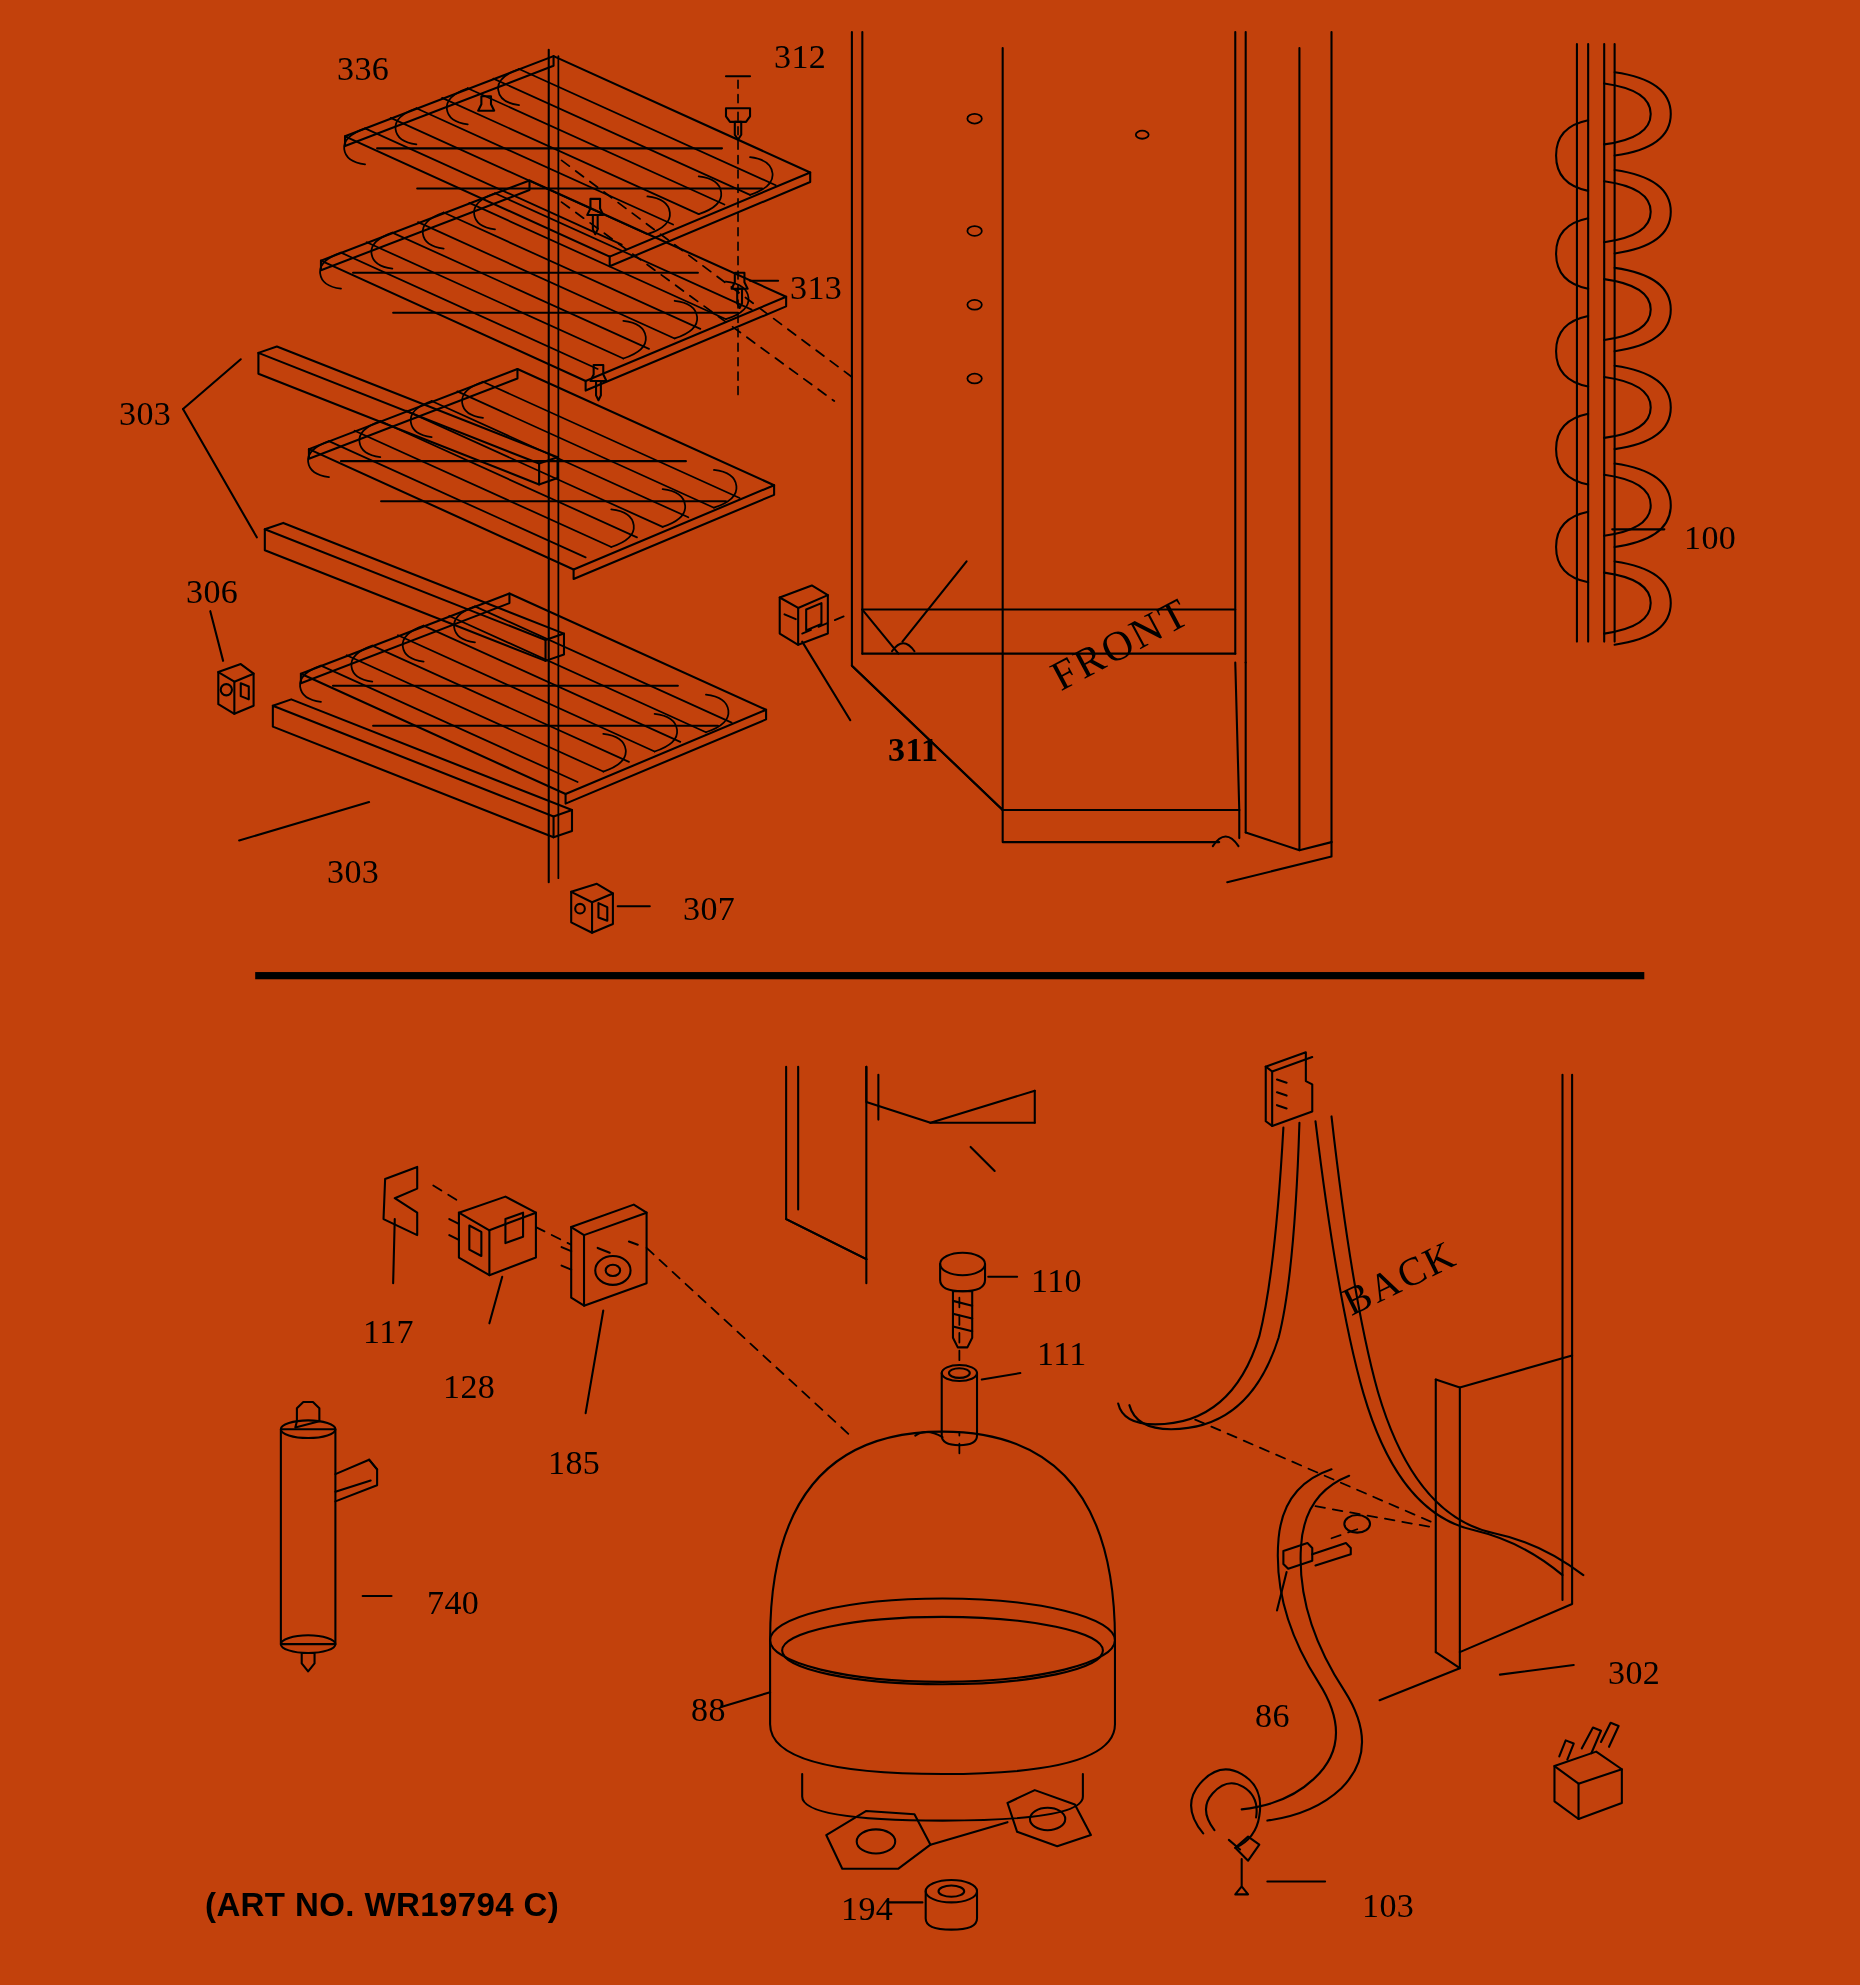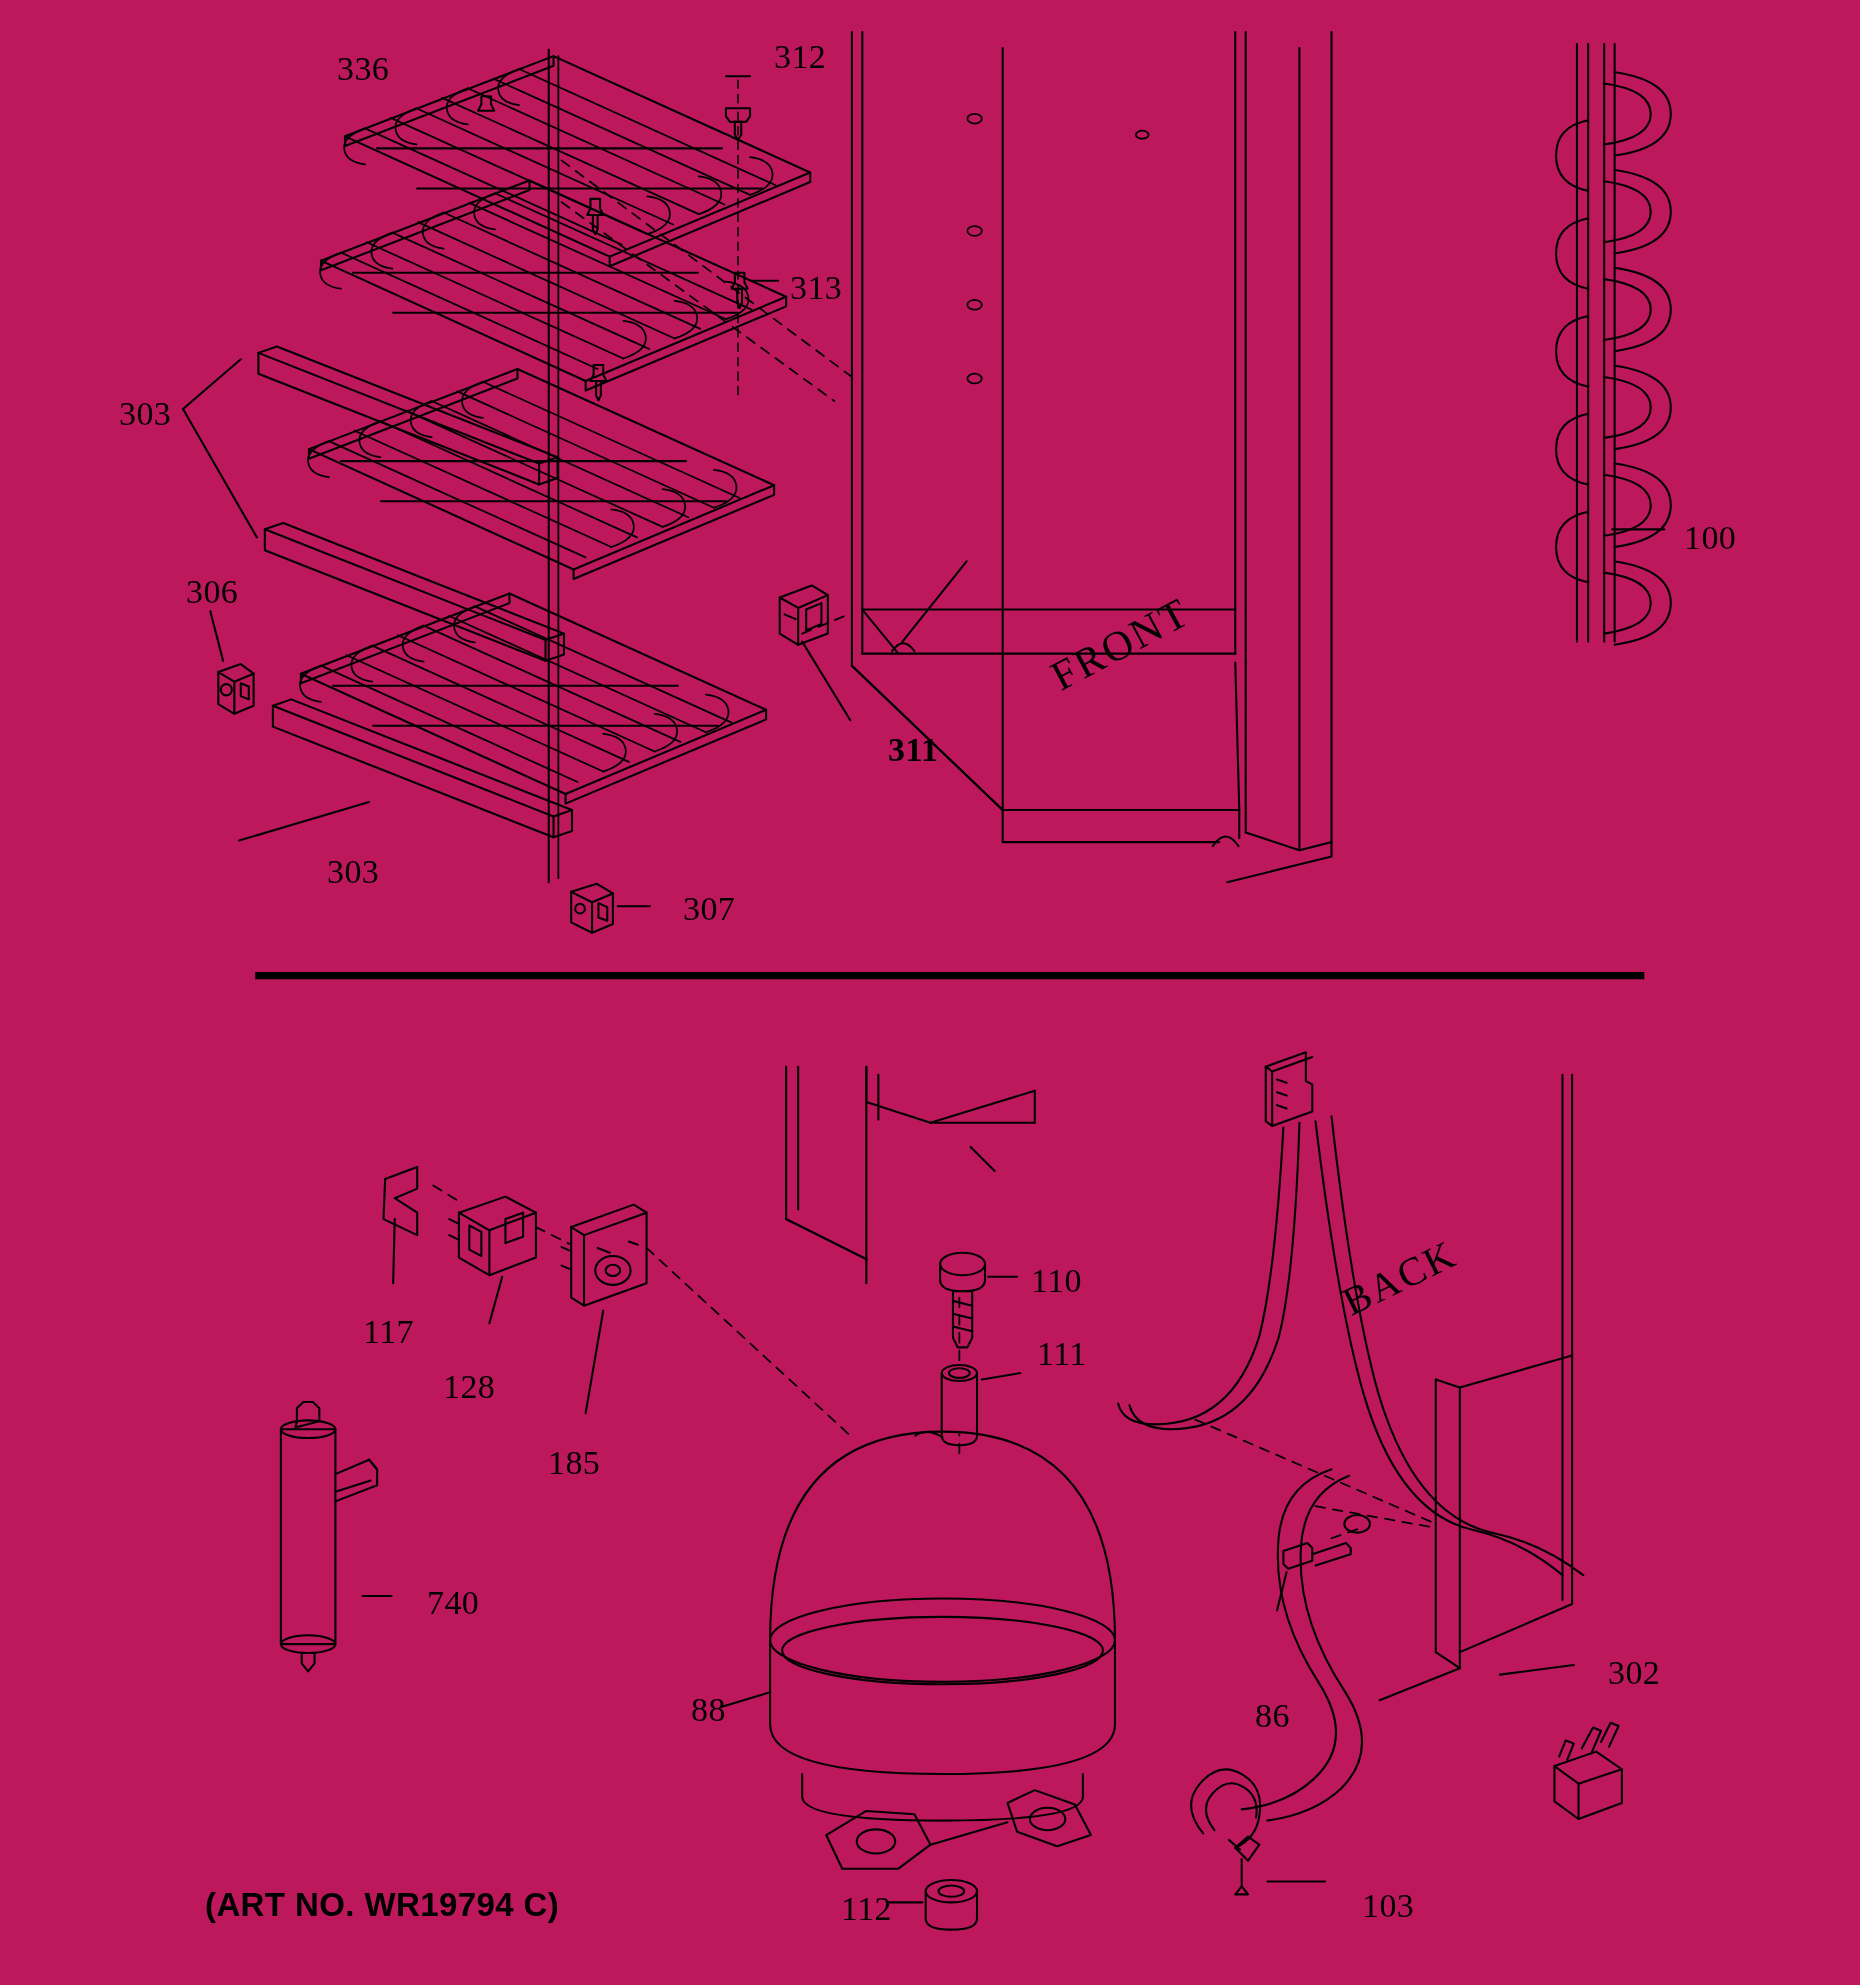--- a/index.html
+++ b/index.html
@@ -9,21 +9,21 @@
   }
   body {
     font-family: "Liberation Sans", sans-serif;
     color: #000000;
   }
   #page {
     position: relative;
     width: 1861px;
     height: 1985px;
     overflow: hidden;
-    background: #be185d;
+    background: #c2410c;
   }
   .svg-layer {
     position: absolute;
     left: 0;
     top: 0;
     width: 1861px;
     height: 1985px;
   }
   .callout {
     position: absolute;
@@ -495,21 +495,21 @@
   <div class="callout" style="left:1684px; top:519px;">100</div>
   <div class="callout" style="left:1031px; top:1262px;">110</div>
   <div class="callout" style="left:1037px; top:1335px;text-align:center;">111</div>
   <div class="callout" style="left:363px; top:1313px;">117</div>
   <div class="callout" style="left:443px; top:1354px;margin-top:14px;">128</div>
   <div class="callout" style="left:548px; top:1444px;">185</div>
   <div class="callout" style="left:411px; top:1584px;margin-left:16px;">740</div>
   <div class="callout" style="left:691px; top:1691px;">88</div>
   <div class="callout" style="left:1255px; top:1697px;">86</div>
   <div class="callout" style="left:1608px; top:1654px;">302</div>
-  <div class="callout" style="left:841px; top:1890px;">112</div>
+  <div class="callout" style="left:841px; top:1890px;">194</div>
   <div class="callout" style="left:1362px; top:1887px;">103</div>
 
   <div class="word-front">FRONT</div>
   <div class="word-back">BACK</div>
 
   <div class="art-no">(ART NO. WR19794 C)</div>
 
 </div>
 
 

